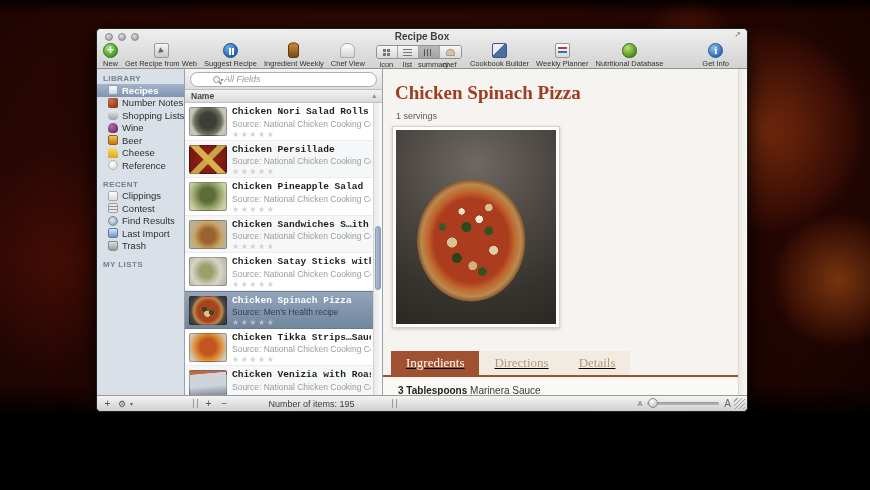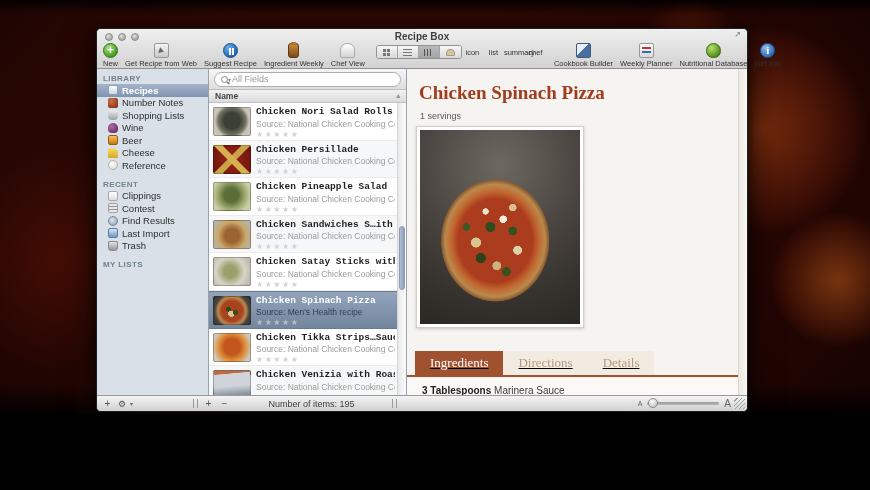--- a/index.html
+++ b/index.html
@@ -54,61 +54,61 @@
   .ico-suggest::after { content:""; position:absolute; left:5px; top:4px; width:2px; height:7px; background:#fff; box-shadow:3px 0 0 #fff; }
   .ico-jar { width:11px; margin:0 2px; background:linear-gradient(#c98a3c,#7a4a16); border-radius:3px; border:1px solid #5e3810; }
   .ico-jar::after { content:""; position:absolute; left:2px; top:-2px; width:5px; height:3px; background:#a9742e; border-radius:1px; }
   .ico-chef { background:linear-gradient(#ffffff,#d5d5d5); border:1px solid #aaa; border-radius:7px 7px 2px 2px; }
   .ico-book { background:linear-gradient(135deg,#e8eef6 45%, #4a6f9e 46%); border:1px solid #3c5a82; border-radius:2px; }
   .ico-planner { background:linear-gradient(#fdfdfd,#d8d8d8); border:1px solid #999; border-radius:2px; }
   .ico-planner::after { content:""; position:absolute; left:2px; top:3px; width:9px; height:2px; background:#c0392b; box-shadow:0 4px 0 #2d6fb2; }
   .ico-nutrition { border-radius:50% 50% 45% 45%; background:radial-gradient(circle at 35% 30%, #b8e26a, #4e8c1e 75%); border:1px solid #3a6a14; }
   .ico-info { border-radius:50%; background:radial-gradient(circle at 35% 30%, #8fbde8, #2a6ab8 75%); border:1px solid #1f57a0; }
   .ico-info::after { content:"i"; position:absolute; left:0; right:0; top:0; text-align:center; color:#fff; font-size:11px; font-weight:bold; font-family:"Liberation Serif",serif; }
-  .seg-wrap { display:flex; flex-direction:row; align-items:center; margin:2px 8px 0 4px; }
+  .seg-wrap { display:flex; flex-direction:column; margin:2px 8px 0 4px; }
   .segctl { display:flex; height:14px; border:1px solid #929292; border-radius:3px; overflow:hidden; }
   .seg { width:21px; display:flex; align-items:center; justify-content:center; background:linear-gradient(#f7f7f7,#d9d9d9); border-right:1px solid #a5a5a5; }
   .seg:last-child { border-right:none; }
   .seg.pressed { background:linear-gradient(#b9b9b9,#a4a4a4); }
   .seg-labels { display:flex; font-size:7.5px; color:#333; margin-top:1px; }
   .seg-labels span { width:21px; text-align:center; }
   .g-grid { width:7px; height:7px; background:
       linear-gradient(#777,#777) 0 0/3px 3px no-repeat, linear-gradient(#777,#777) 4px 0/3px 3px no-repeat,
       linear-gradient(#777,#777) 0 4px/3px 3px no-repeat, linear-gradient(#777,#777) 4px 4px/3px 3px no-repeat; }
   .g-list { width:9px; height:7px; background:repeating-linear-gradient(#777 0 1px, transparent 1px 3px); }
   .g-cols { width:9px; height:7px; background:repeating-linear-gradient(90deg,#555 0 1px, transparent 1px 3px); }
   .g-hat { width:9px; height:7px; background:#d8c49a; border-radius:4px 4px 1px 1px; border:1px solid #a98; }
   .tb-spacer { flex:1; }
 
   
   .content { position:absolute; left:0; top:40px; right:0; bottom:16px; display:flex; }
 
   
-  .sidebar { width:112px; background:#d9e0e8; border-right:1px solid #98a2ad; padding-top:3px; overflow:hidden; }
+  .sidebar { width:88px; background:#d9e0e8; border-right:1px solid #98a2ad; padding-top:3px; overflow:hidden; }
   .side-header { font-size:8px; font-weight:bold; color:#72828f; letter-spacing:.4px; padding:2px 6px 1px 6px; }
   .side-item { display:flex; align-items:center; gap:4px; padding:1px 2px 1px 11px; height:12.5px; font-size:9.5px; color:#2e2e2e; white-space:nowrap; }
   .side-item.selected { background:linear-gradient(#a6b4ca,#8093af); color:#fff; font-weight:bold; }
   .si { width:10px; height:10px; border-radius:2px; flex:none; }
   .si-recipes { background:linear-gradient(#fdfdfd,#ccd6e2); border:1px solid #8fa0b4; }
   .si-notes { background:radial-gradient(circle at 35% 30%, #d07044, #7a2a12); }
   .si-shopping { background:linear-gradient(#ececec,#9aa2ac); border-radius:2px 2px 4px 4px; }
   .si-wine { background:radial-gradient(circle at 35% 35%, #b06aa0, #5a2060); border-radius:50% 50% 40% 40%; }
   .si-beer { background:linear-gradient(#f6c05e,#c27a10); border:1px solid #9a5f0a; }
   .si-cheese { background:linear-gradient(#f7da66,#d9a81f); border-radius:1px 5px 1px 1px; }
   .si-reference { background:radial-gradient(circle at 40% 35%, #ffffff,#d6d2c6); border-radius:50%; border:1px solid #b8b4a8; }
   .si-clippings { background:linear-gradient(#ffffff,#dcdcdc); border:1px solid #a8a8a8; }
   .si-featured { background:repeating-linear-gradient(#e8e8e8 0 2px, #909090 2px 3px); border:1px solid #a0a0a0; }
   .si-find { background:radial-gradient(circle at 40% 40%, #dfe8f2, #7f93a8); border-radius:50%; border:1px solid #7a8a9a; }
   .si-import { background:linear-gradient(#d8e6f6,#6f94c0); border:1px solid #5a7ca8; }
   .si-trash { background:linear-gradient(#e0e0e0,#969696); border:1px solid #8a8a8a; border-radius:1px 1px 3px 3px; }
 
   
   .listpane { width:198px; border-right:1px solid #98a2ad; background:#fff; display:flex; flex-direction:column; }
   .search-row { height:21px; flex:none; background:linear-gradient(#f6f6f6,#dedede); border-bottom:1px solid #bdbdbd; display:flex; align-items:center; padding:0 5px; }
-  .search-field { flex:1; height:15px; background:#fff; border:1px solid #adadad; border-radius:8px; display:flex; align-items:center; gap:0; padding:0 6px; font-size:9px; color:#999; }
+  .search-field { flex:1; height:15px; background:#fff; border:1px solid #adadad; border-radius:8px; display:flex; align-items:center; gap:0; padding:0 22px; font-size:9px; color:#999;font-style:italic; }
   .mag { width:7px; height:7px; border:1.5px solid #8a8a8a; border-radius:50%; position:relative; flex:none; }
   .mag::after { content:""; position:absolute; left:5px; top:5px; width:3px; height:1.5px; background:#8a8a8a; transform:rotate(45deg); }
   .mag-caret { font-size:6px; color:#888; margin-right:1px; }
   .col-header { height:13px; flex:none; background:linear-gradient(#f2f2f2,#dbdbdb); border-bottom:1px solid #c2c2c2; font-size:8.5px; font-weight:bold; color:#454545; display:flex; align-items:center; justify-content:space-between; padding:0 6px; }
   .sort-ind { font-size:7px; color:#909090; }
   .list-body { flex:1; display:flex; min-height:0; }
   .rows { flex:1; overflow:hidden; }
   .lrow { height:37.6px; display:flex; gap:5px; padding:3px 2px 0 4px; border-bottom:1px solid #ececec; background:#fff; overflow:hidden; }
   .lrow:nth-child(even) { background:#f6f7f8; }
   .lrow.selected { background:linear-gradient(#93a4bb,#72869e); border-top:1px solid #677b93; border-bottom:1px solid #677b93; }
@@ -245,21 +245,21 @@
         </div>
         <div class="tbitem">
           <span class="tbico ico-planner"></span>
           <span class="lbl">Weekly Planner</span>
         </div>
         <div class="tbitem">
           <span class="tbico ico-nutrition"></span>
           <span class="lbl">Nutritional Database</span>
         </div>
         <div class="tb-spacer"></div>
-        <div class="tbitem" style="margin-right:18px">
+        <div class="tbitem" style="margin-right:12px">
           <span class="tbico ico-info"></span>
           <span class="lbl">Get Info</span>
         </div>
       </div>
     </div>
 
     <div class="content">
 
       <div class="sidebar">
         <div class="side-header">LIBRARY</div>

